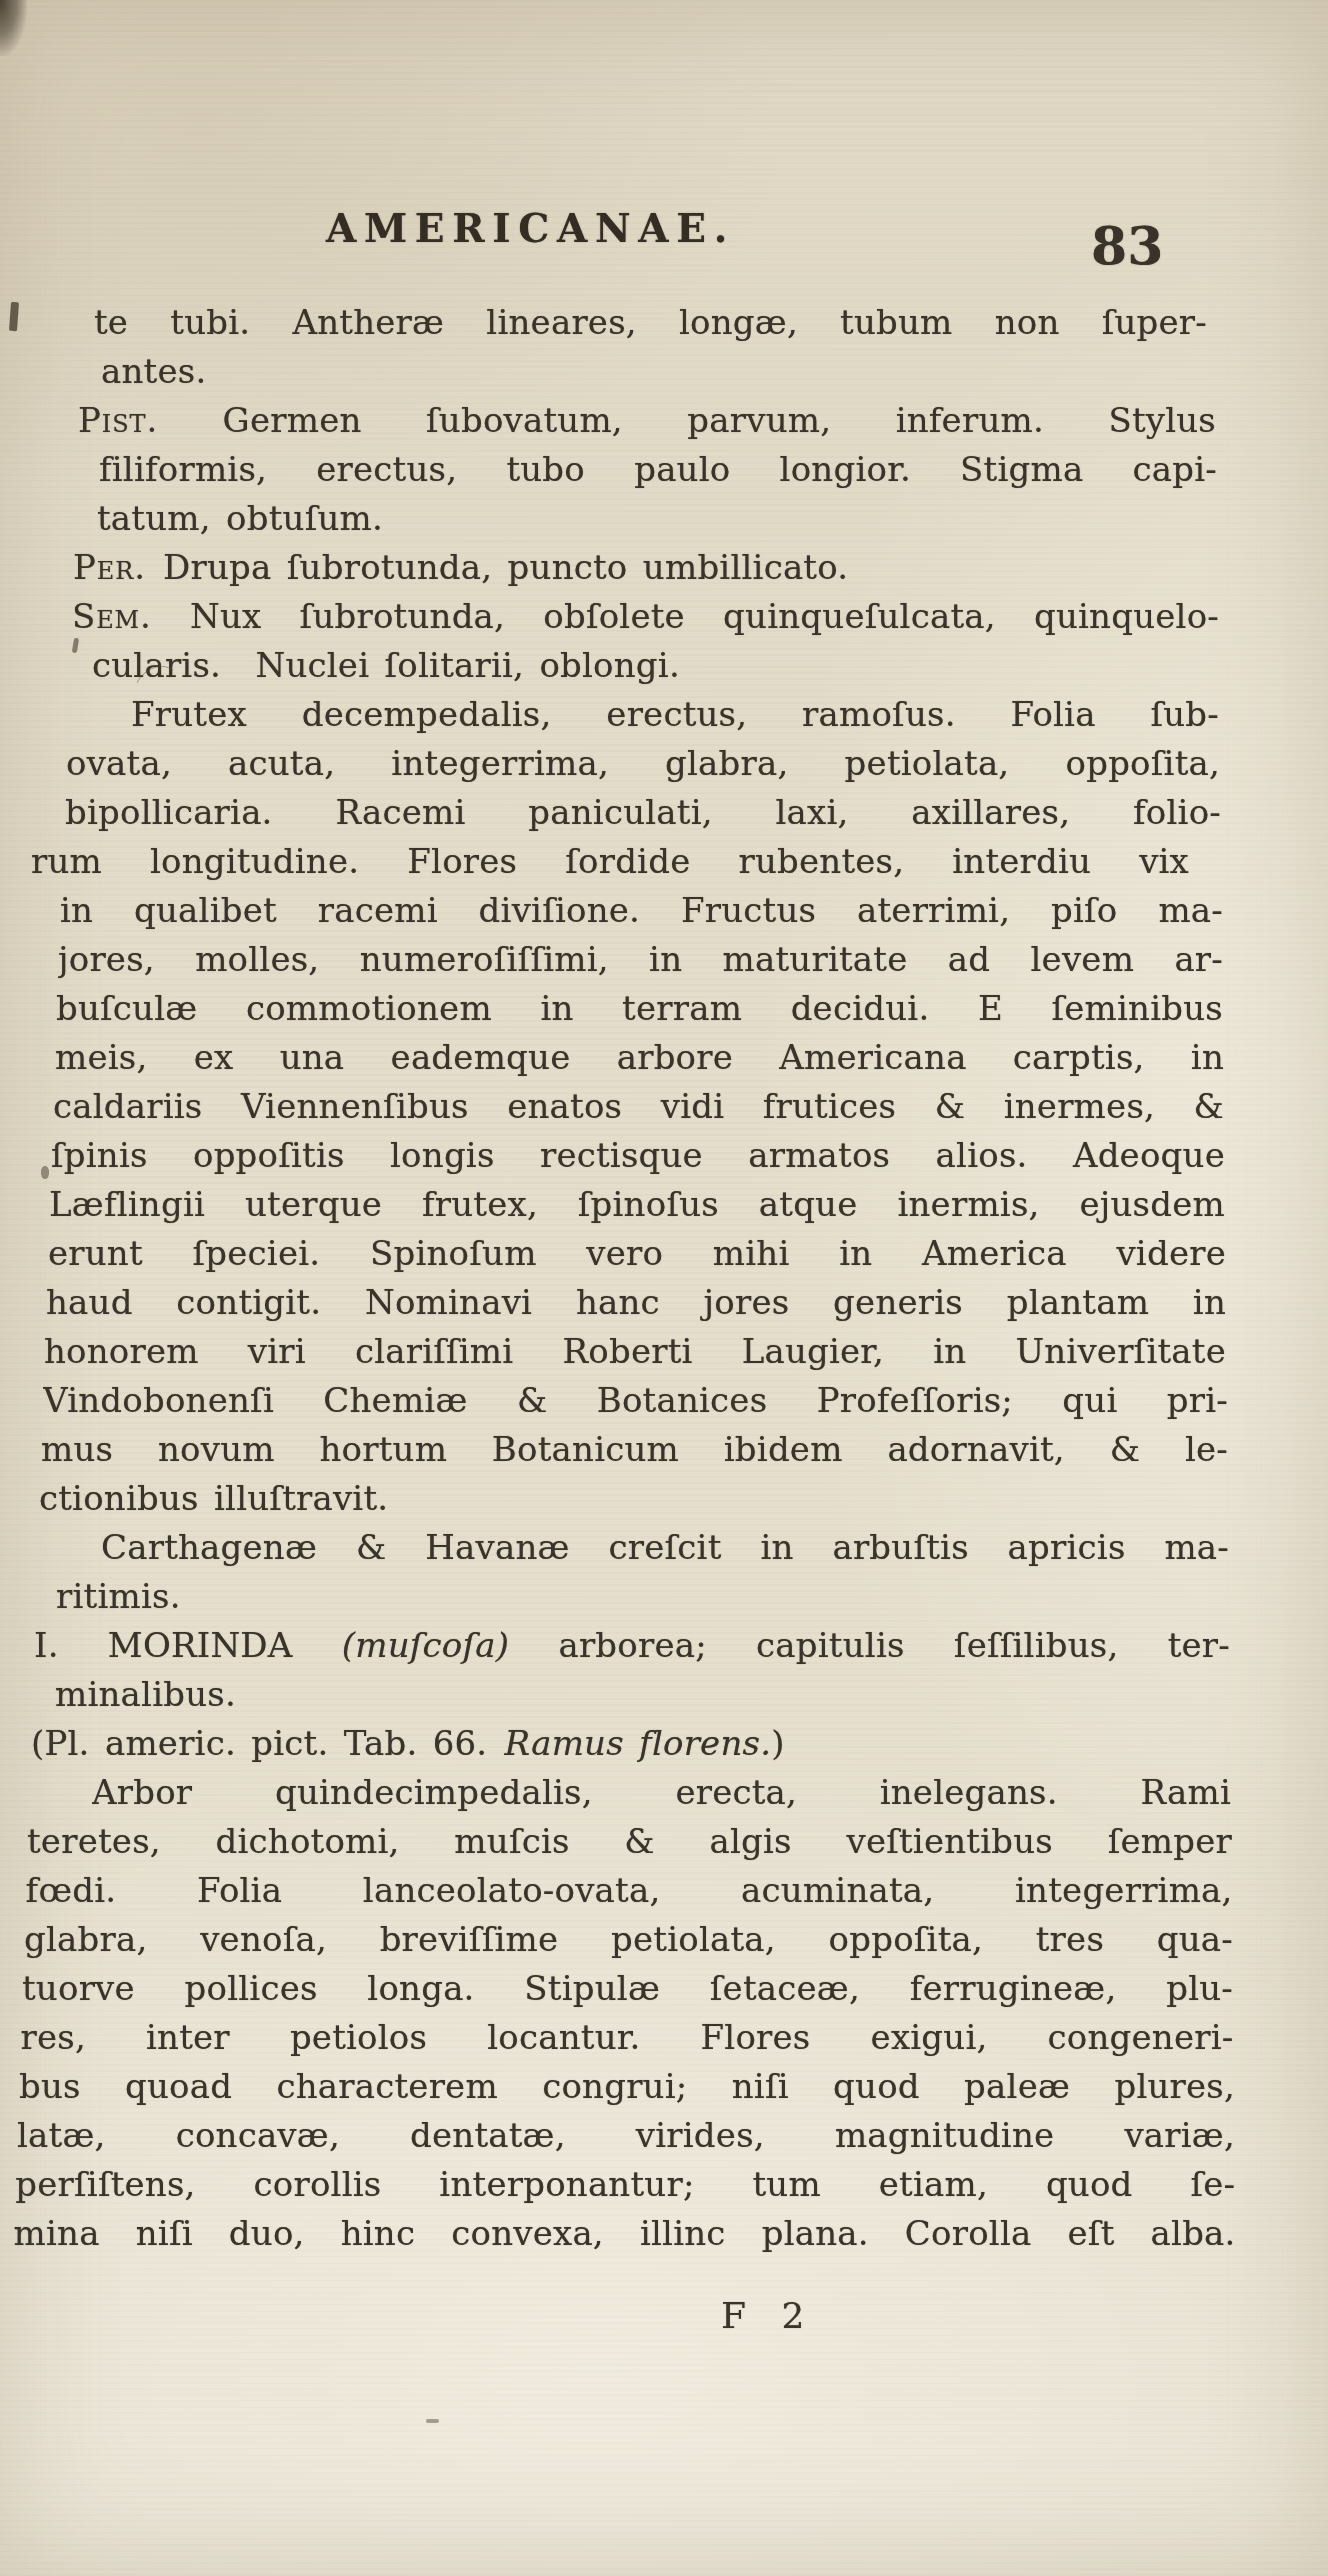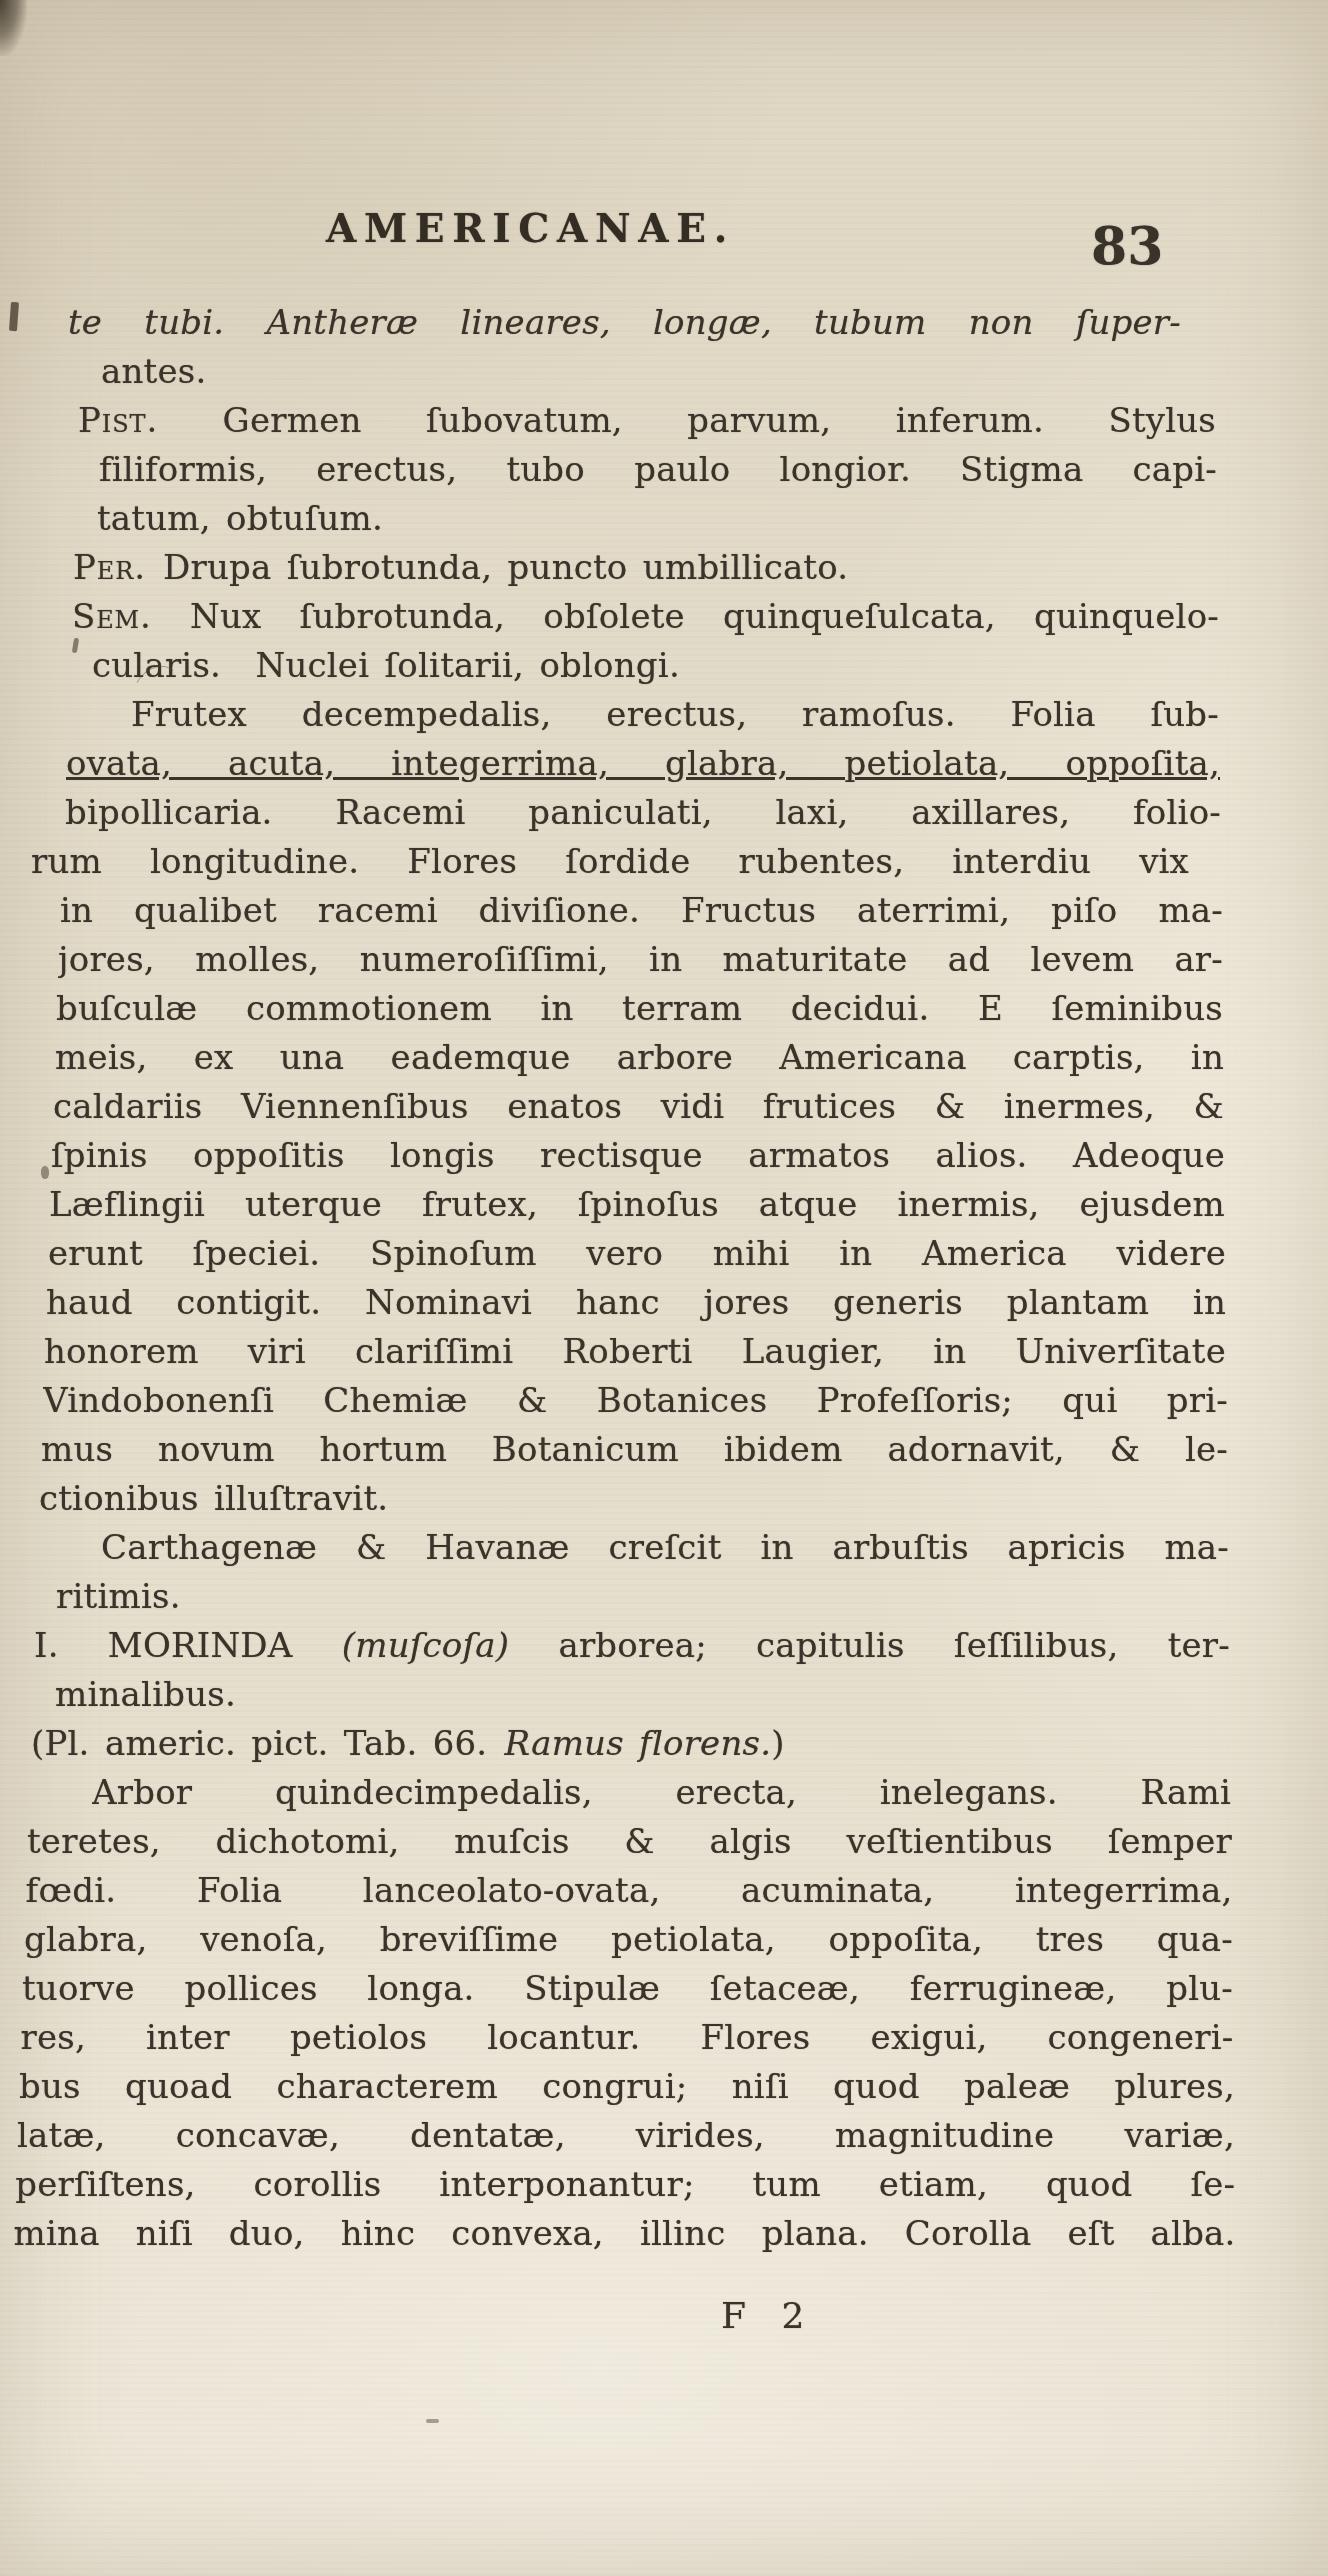--- a/index.html
+++ b/index.html
@@ -57,30 +57,30 @@
     background:rgba(90,78,60,.5);border-radius:2.6px;}
 </style>
 </head>
 <body>
 
 <div class="page">
   <div class="running-header">AMERICANAE.</div>
   <div class="page-number">83</div>
 
   <div id="text-block">
-      <div class="line just" style="margin-left: 68px; width: 1113px; font-style: italic;"><span>te tubi. Antheræ lineares, longæ, tubum non ſuper-</span></div>
+      <div class="line just" style="margin-left: 94px; width: 1113px;"><span>te tubi. Antheræ lineares, longæ, tubum non ſuper-</span></div>
       <div class="line" style="margin-left: 101px; width: 1115px;"><span>antes.</span></div>
       <div class="line just" style="margin-left: 78px; width: 1138px;"><span class="sc">Pist.</span><span> Germen ſubovatum, parvum, inferum. Stylus</span></div>
       <div class="line just" style="margin-left: 99px; width: 1118px;"><span>filiformis, erectus, tubo paulo longior. Stigma capi-</span></div>
       <div class="line" style="margin-left: 97px; width: 1120px;"><span>tatum, obtuſum.</span></div>
       <div class="line" style="margin-left: 73px; width: 1145px;"><span class="sc">Per.</span><span> Drupa ſubrotunda, puncto umbillicato.</span></div>
       <div class="line just" style="margin-left: 72px; width: 1147px;"><span class="sc">Sem.</span><span> Nux ſubrotunda, obſolete quinqueſulcata, quinquelo-</span></div>
       <div class="line" style="margin-left: 92px; width: 1127px;"><span>cularis.  Nuclei ſolitarii, oblongi.</span></div>
       <div class="line just" style="margin-left: 131px; width: 1088px;"><span>Frutex decempedalis, erectus, ramoſus. Folia ſub-</span></div>
-      <div class="line just" style="margin-left: 66px; width: 1154px; text-decoration: underline;"><span>ovata, acuta, integerrima, glabra, petiolata, oppoſita,</span></div>
+      <div class="line just" style="margin-left: 66px; width: 1154px;"><span>ovata, acuta, integerrima, glabra, petiolata, oppoſita,</span></div>
       <div class="line just" style="margin-left: 65px; width: 1156px;"><span>bipollicaria. Racemi paniculati, laxi, axillares, folio-</span></div>
       <div class="line just" style="margin-left: 31px; width: 1158px;"><span>rum longitudine. Flores ſordide rubentes, interdiu vix</span></div>
       <div class="line just" style="margin-left: 60px; width: 1163px;"><span>in qualibet racemi diviſione. Fructus aterrimi, piſo ma-</span></div>
       <div class="line just" style="margin-left: 58px; width: 1165px;"><span>jores, molles, numeroſiſſimi, in maturitate ad levem ar-</span></div>
       <div class="line just" style="margin-left: 56px; width: 1167px;"><span>buſculæ commotionem in terram decidui. E ſeminibus</span></div>
       <div class="line just" style="margin-left: 55px; width: 1169px;"><span>meis, ex una eademque arbore Americana carptis, in</span></div>
       <div class="line just" style="margin-left: 53px; width: 1171px;"><span>caldariis Viennenſibus enatos vidi frutices &amp; inermes, &amp;</span></div>
       <div class="line just" style="margin-left: 51px; width: 1174px;"><span>ſpinis oppoſitis longis rectisque armatos alios. Adeoque</span></div>
       <div class="line just" style="margin-left: 49px; width: 1176px;"><span>Læflingii uterque frutex, ſpinoſus atque inermis, ejusdem</span></div>
       <div class="line just" style="margin-left: 48px; width: 1178px;"><span>erunt ſpeciei. Spinoſum vero mihi in America videre</span></div>

